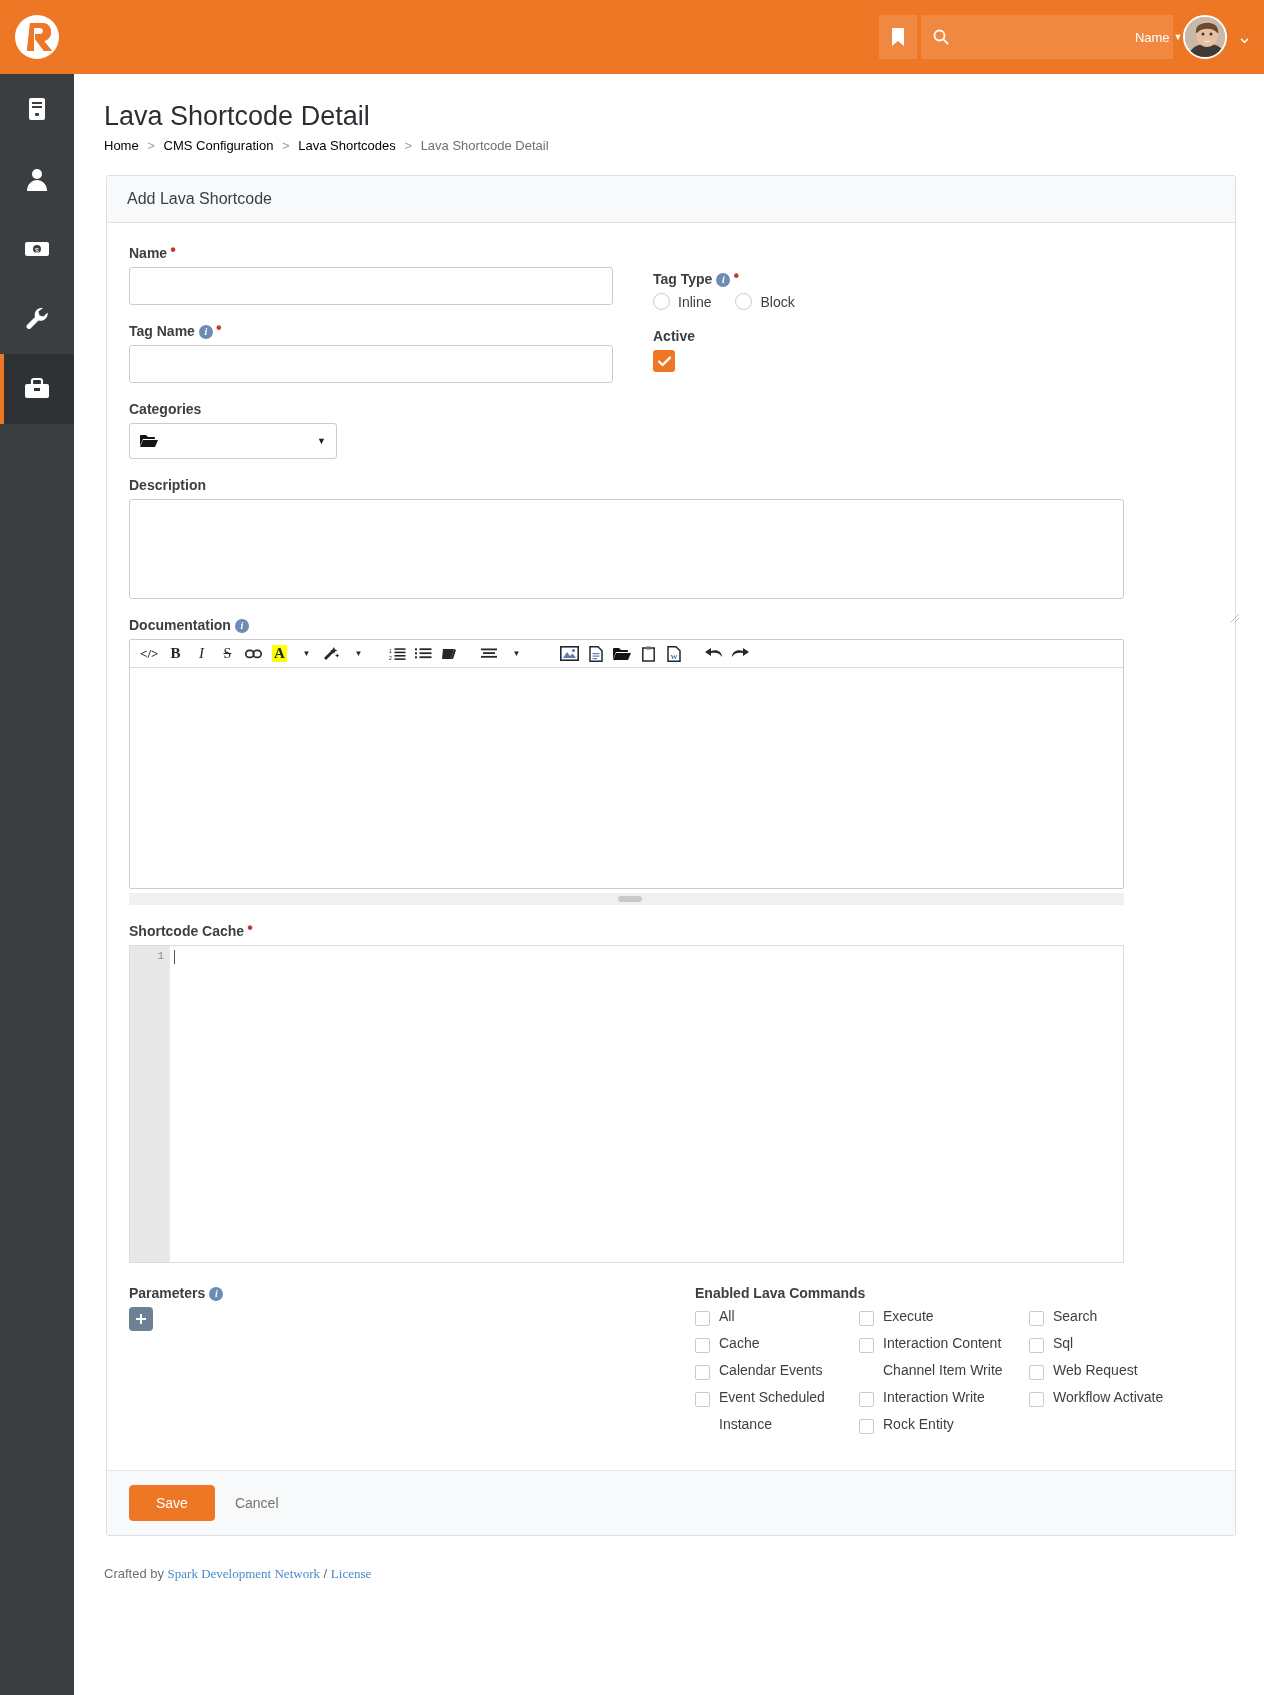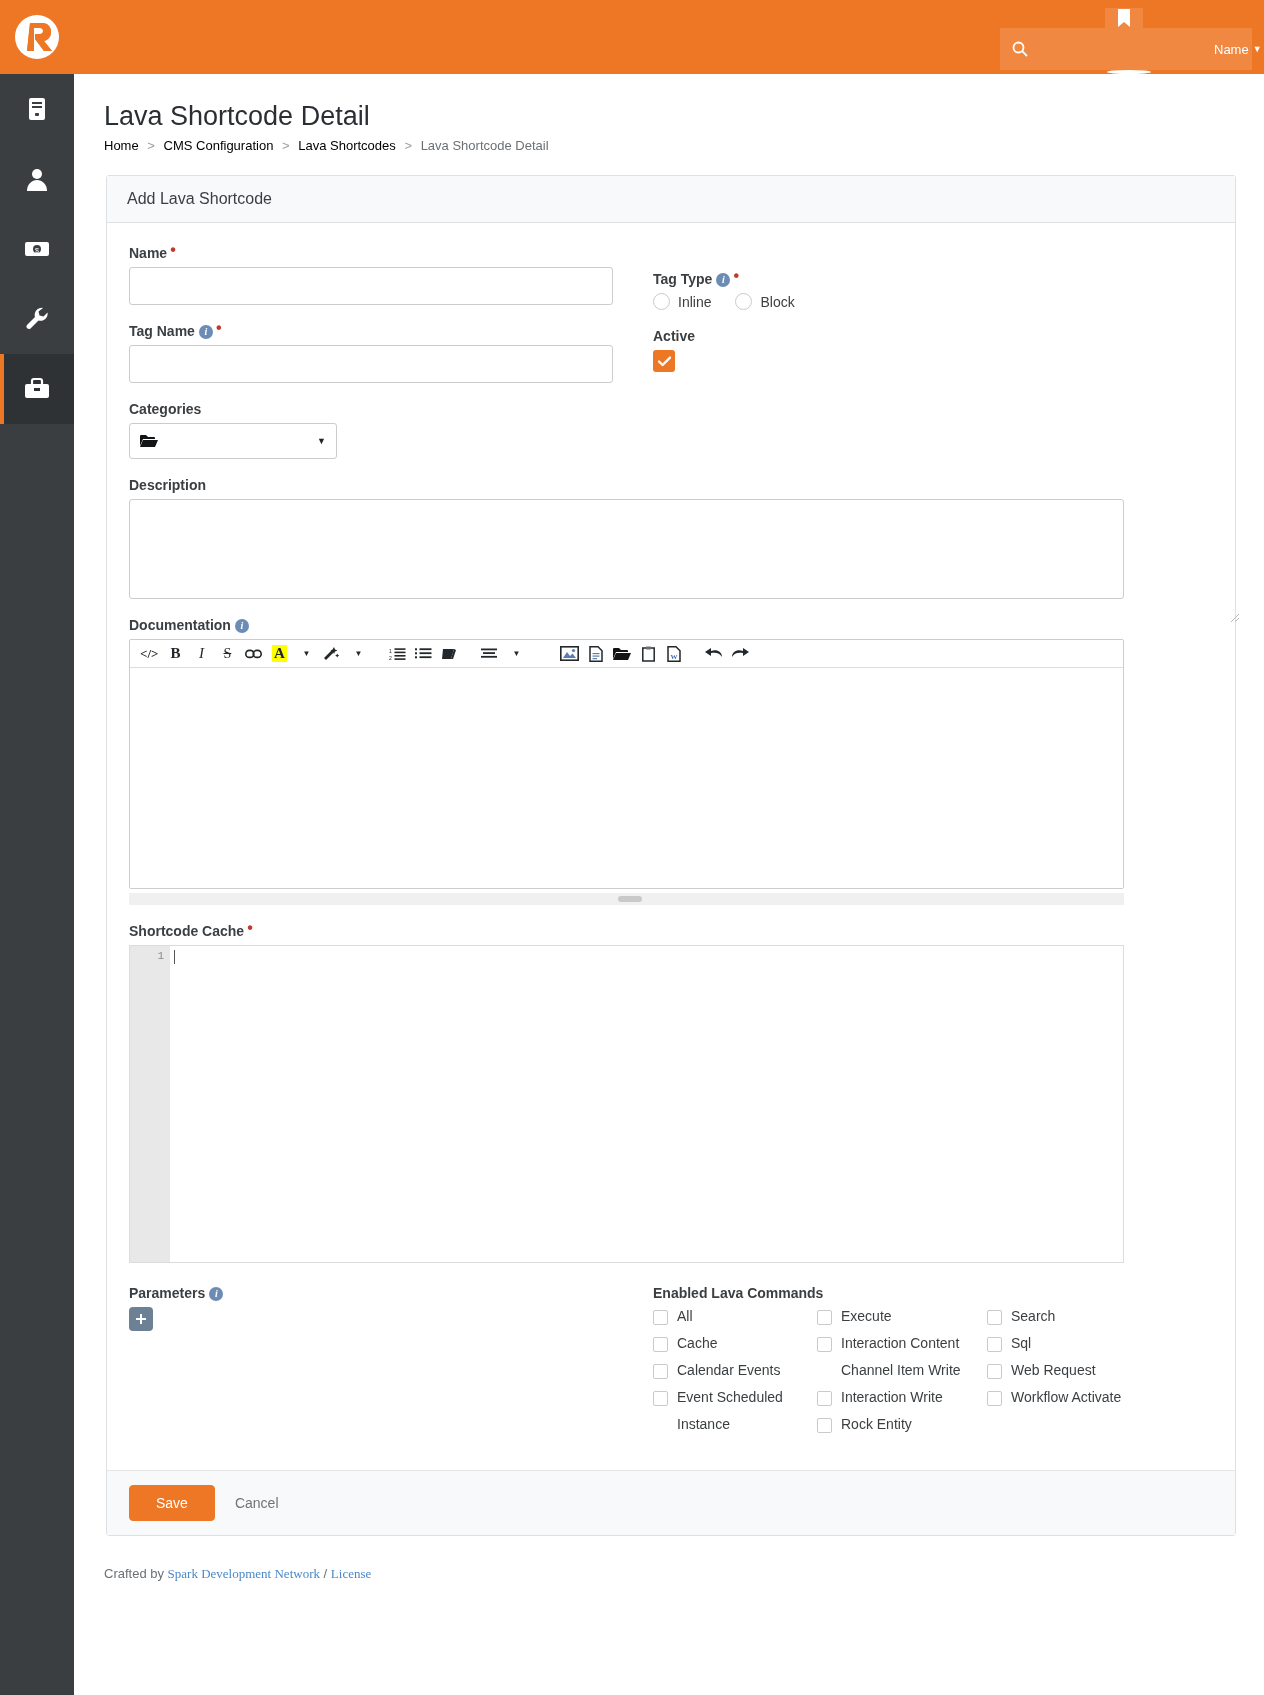--- a/index.html
+++ b/index.html
@@ -15,21 +15,21 @@
 
   
   .topbar {
     position:absolute; top:0; left:0; width:1264px; height:74px;
     background:#ee7725;
     display:flex; align-items:center;
   }
   .logo { width:74px; height:74px; display:flex; align-items:center; justify-content:center; }
   .logo svg { display:block; }
   .topbar-right {
-    margin-left:auto; display:flex; align-items:center; height:58px; padding-right:12px;flex-direction:column;
+    margin-left:auto; display:flex; align-items:center; height:58px; padding-right:12px;
   }
   .bookmark-btn {
     width:38px; height:44px; background:rgba(255,255,255,0.13);
     display:flex; align-items:center; justify-content:center; cursor:pointer;
   }
   .search-box {
     width:252px; height:44px; background:rgba(255,255,255,0.13);
     margin-left:4px; display:flex; align-items:center; padding:0 12px; cursor:text;
   }
   .search-box .mag { flex:0 0 auto; }
@@ -179,21 +179,21 @@
     display:inline-block; width:1px; height:14px; background:#555; vertical-align:-3px;
   }
 
   
   .params-add {
     width:24px; height:24px; background:#6d8194; border-radius:4px;
     display:flex; align-items:center; justify-content:center; cursor:pointer; margin-top:4px;
   }
   .cmd-grid { display:flex; margin-top:4px; }
   .cmd-col { width:164px; }
-  .cmd-item { display:flex; align-items:center; margin-bottom:8px; }
+  .cmd-item { display:flex; align-items:flex-end; margin-bottom:8px; }
   .cmd-chk {
     width:15px; height:15px; border:1px solid #c8cacc; border-radius:2px; background:#fff;
     flex:0 0 auto; margin-top:2px; cursor:pointer;
   }
   .cmd-lab { font-size:14px; color:#3b3f42; margin-left:9px; line-height:19px; cursor:pointer; }
   .cmd-item.noindent .cmd-lab { margin-left:24px; }
 
   
   .panel-footer {
     border-top:1px solid #e4e5e7; background:#f7f9fa; padding:14px 22px;
@@ -522,21 +522,21 @@
             <span>Shortcode Cache</span><span class="req">•</span>
           </label>
           <div class="code-editor">
             <div class="gutter">
               <div>1</div>
             </div>
             <div class="code-area"><span class="caret-line"></span></div>
           </div>
         </div>
 
-        <div class="row" style="margin-top:22px;">
+        <div class="row" style="margin-top:22px;gap:42px;">
           <div class="col-left">
             <div class="fgroup">
               <label class="flabel">
                 <span>Parameters</span><span class="info-i">i</span>
               </label>
               <div class="params-add">
                 <svg width="12" height="12" viewBox="0 0 12 12">
                   <rect x="5" y="1" width="2" height="10" fill="#ffffff"></rect>
                   <rect x="1" y="5" width="10" height="2" fill="#ffffff"></rect>
                 </svg>

